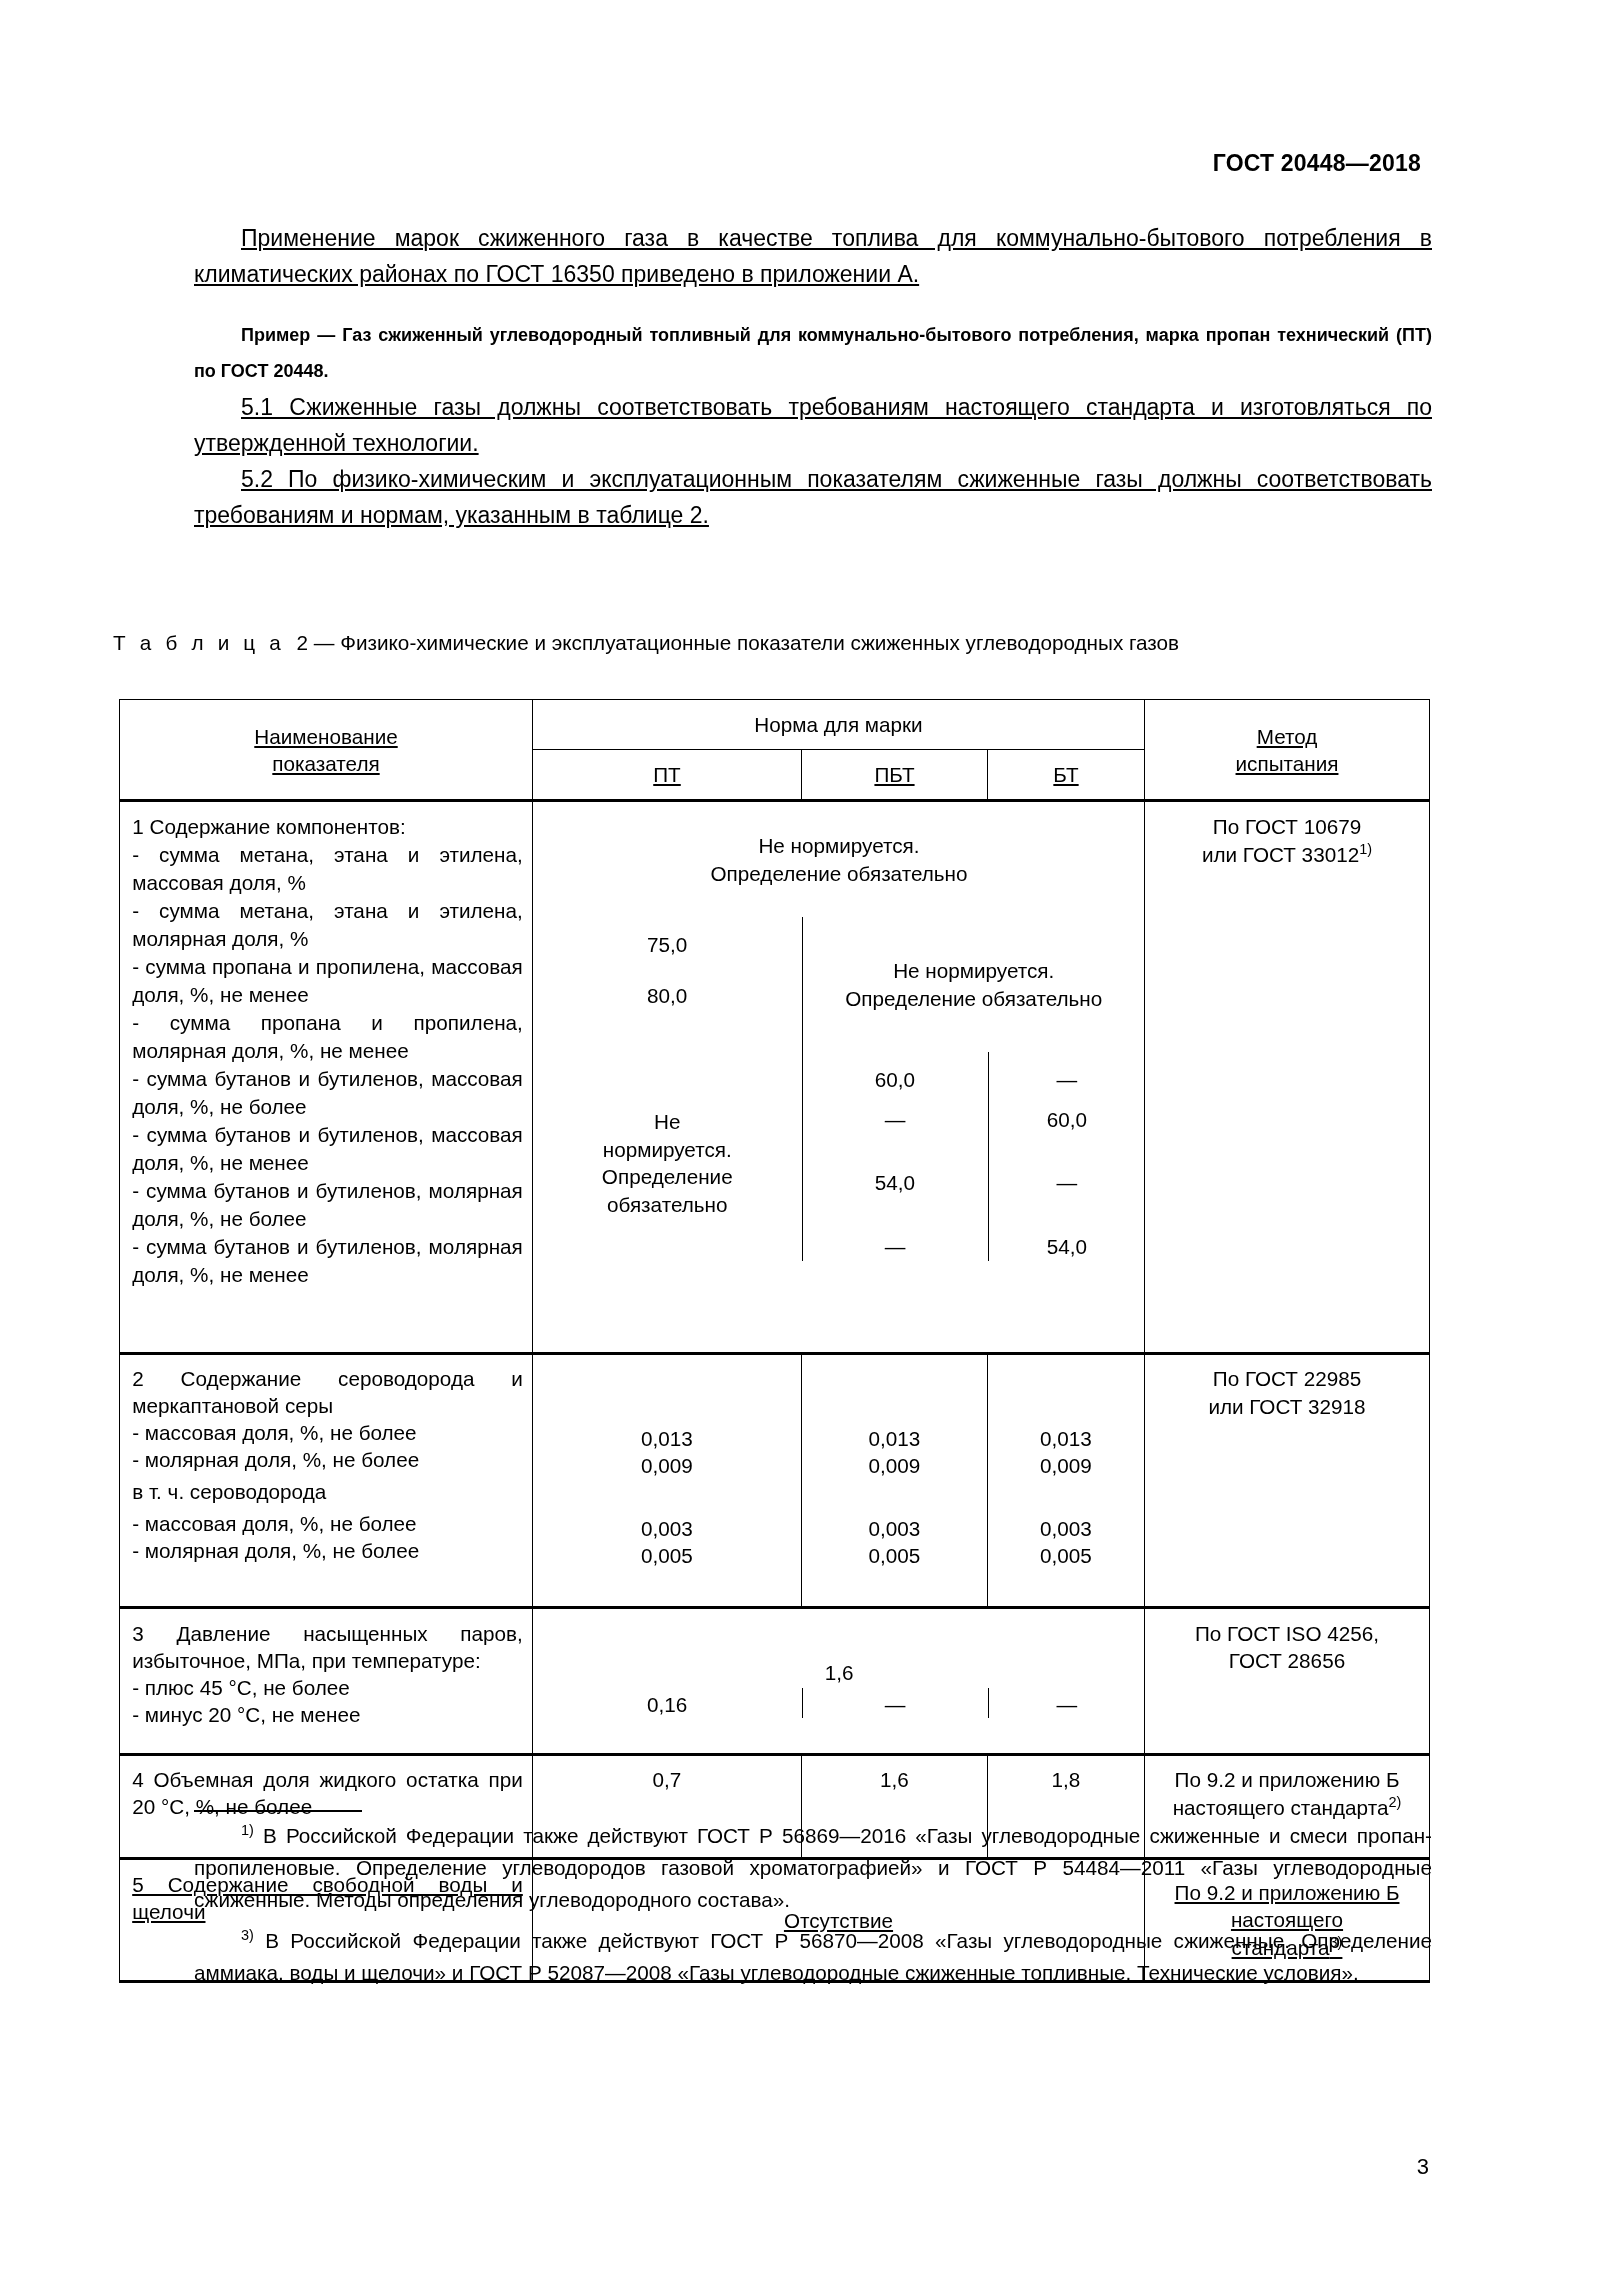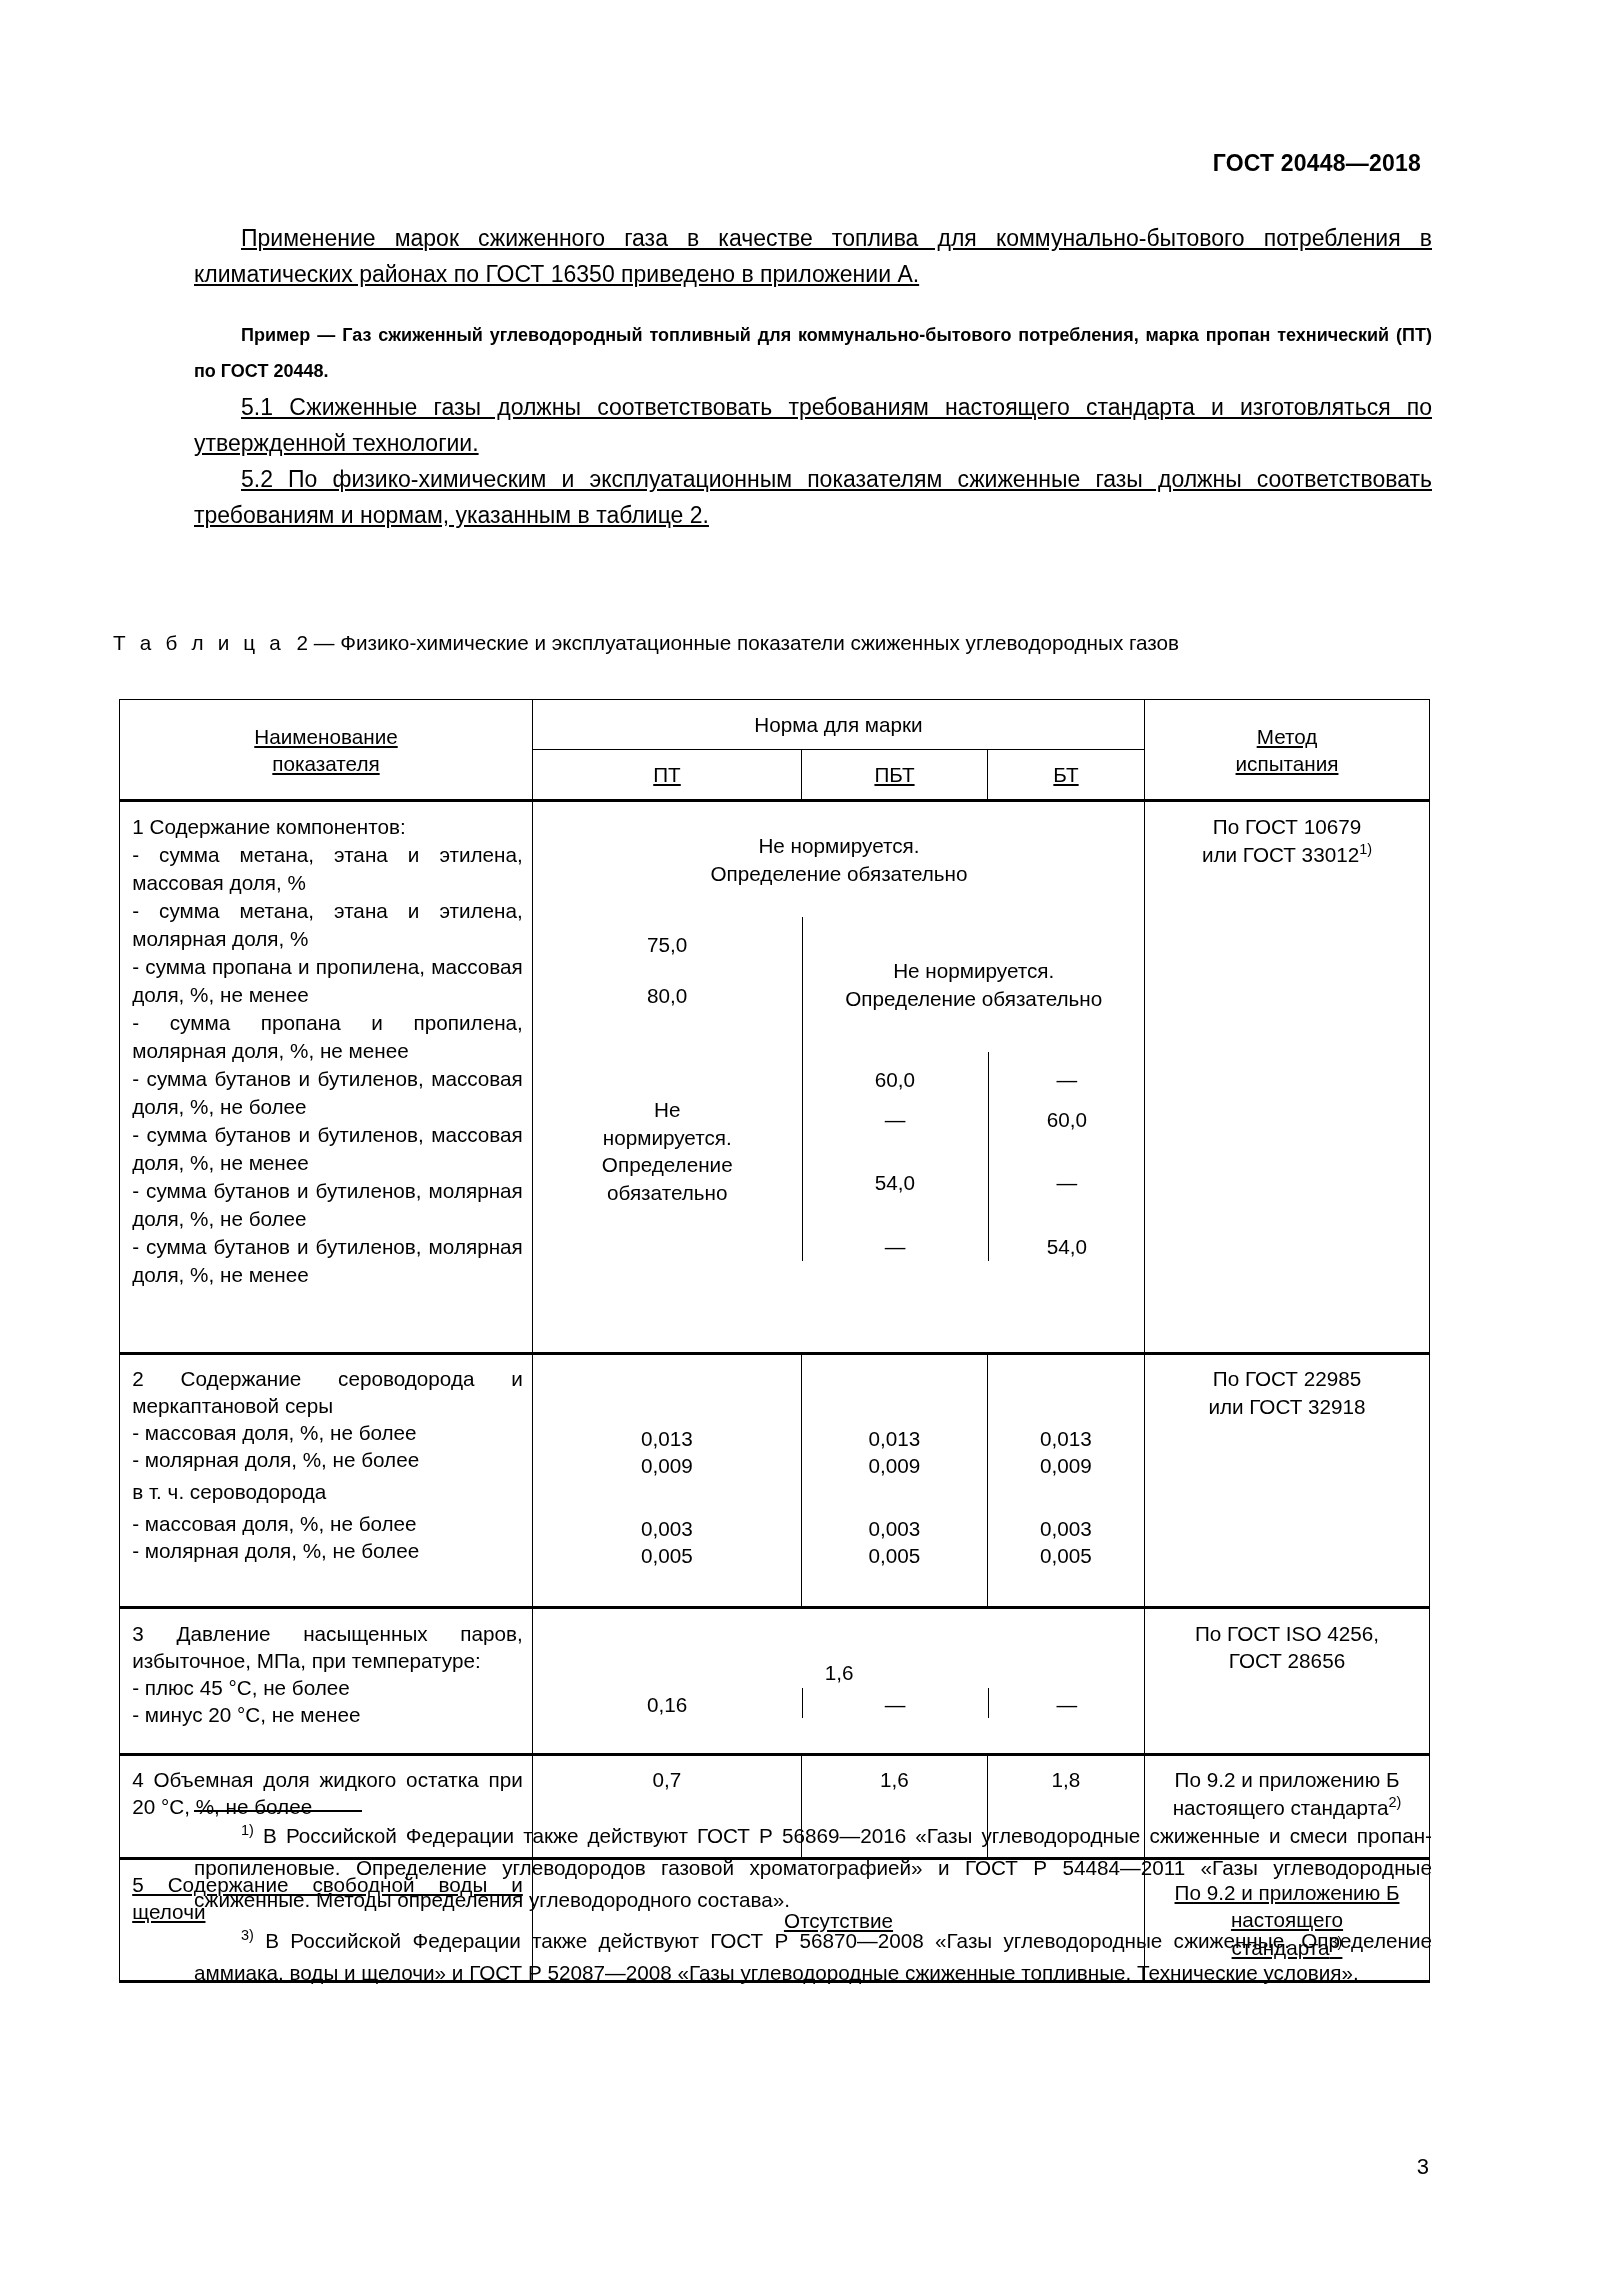--- a/index.html
+++ b/index.html
@@ -232,21 +232,21 @@
                 <tr>
             <td colspan="3" style="height:115px;vertical-align:middle;">
               <div>Не нормируется.</div>
               <div>Определение обязательно</div>
             </td>
           </tr>
           <tr>
             <td rowspan="3" style="vertical-align:top;padding-top:13.8px;">
               <div style="height:51px;">75,0</div>
               <div style="height:83px;">80,0</div>
-              <div style="margin-top:31px;">
+              <div style="margin-top:43px;">
                 <div>Не</div>
                 <div>нормируется.</div>
                 <div>Определение</div>
                 <div>обязательно</div>
               </div>
             </td>
             <td colspan="2" class="vb-l" style="height:135px;vertical-align:middle;">
               <div>Не нормируется.</div>
               <div>Определение обязательно</div>
             </td>

